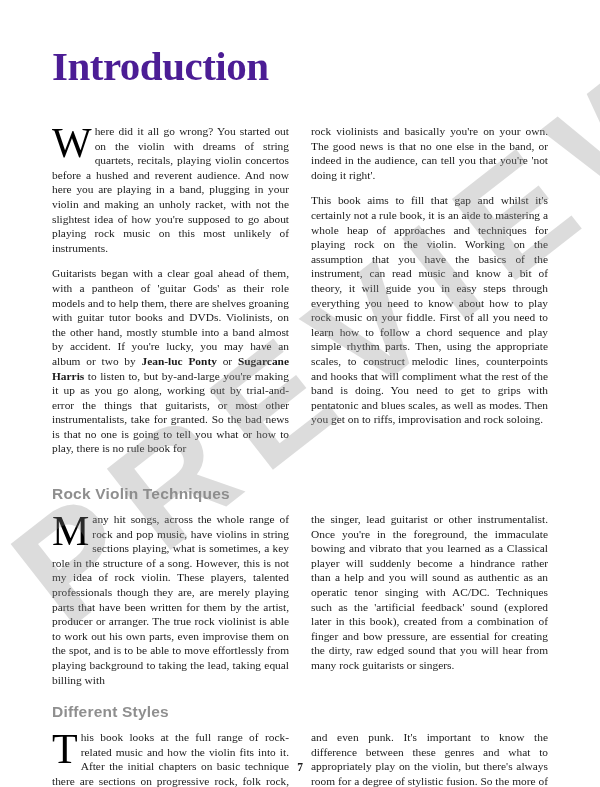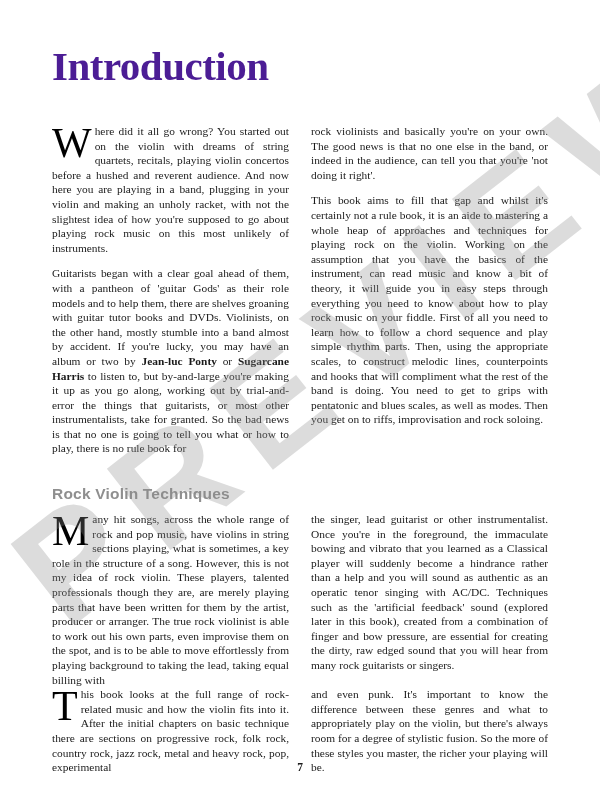--- a/index.html
+++ b/index.html
@@ -144,20 +144,21 @@
       <div class="col">
         <p class="dropcap-para last"><span class="dropcap">M</span><span>any hit songs, across the whole range of rock and pop music, have violins in string sections playing, what is sometimes, a key role in the structure of a song. However, this is not my idea of rock violin. These players, talented professionals though they are, are merely playing parts that have been written for them by the artist, producer or arranger. The true rock violinist is able to work out his own parts, even improvise them on the spot, and is to be able to move effortlessly from playing background to taking the lead, taking equal billing with</span></p>
       </div>
       <div class="col">
         <p class="last">the singer, lead guitarist or other instrumentalist. Once you're in the foreground, the immaculate bowing and vibrato that you learned as a Classical player will suddenly become a hindrance rather than a help and you will sound as authentic as an operatic tenor singing with AC/DC. Techniques such as the 'artificial feedback' sound (explored later in this book), created from a combination of finger and bow pressure, are essential for creating the dirty, raw edged sound that you will hear from many rock guitarists or singers.</p>
       </div>
     </div>
   </div>
 
   <div class="block">
+    <h2 class="section-head tight">Different Styles</h2>
     <div class="columns">
       <div class="col">
         <p class="dropcap-para last"><span class="dropcap">T</span><span>his book looks at the full range of rock-related music and how the violin fits into it. After the initial chapters on basic technique there are sections on progressive rock, folk rock, country rock, jazz rock, metal and heavy rock, pop, experimental</span></p>
       </div>
       <div class="col">
         <p class="last">and even punk. It's important to know the difference between these genres and what to appropriately play on the violin, but there's always room for a degree of stylistic fusion. So the more of these styles you master, the richer your playing will be.</p>
       </div>
     </div>
   </div>
 

